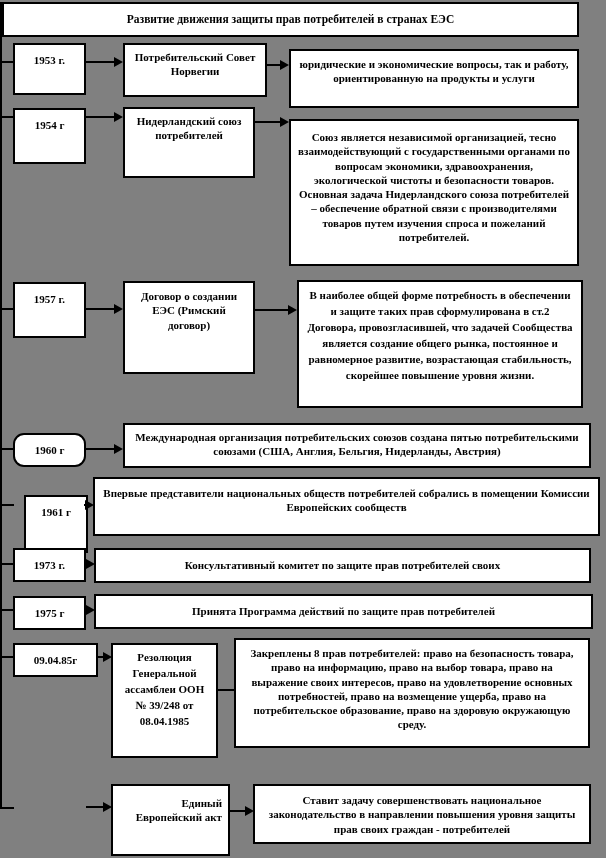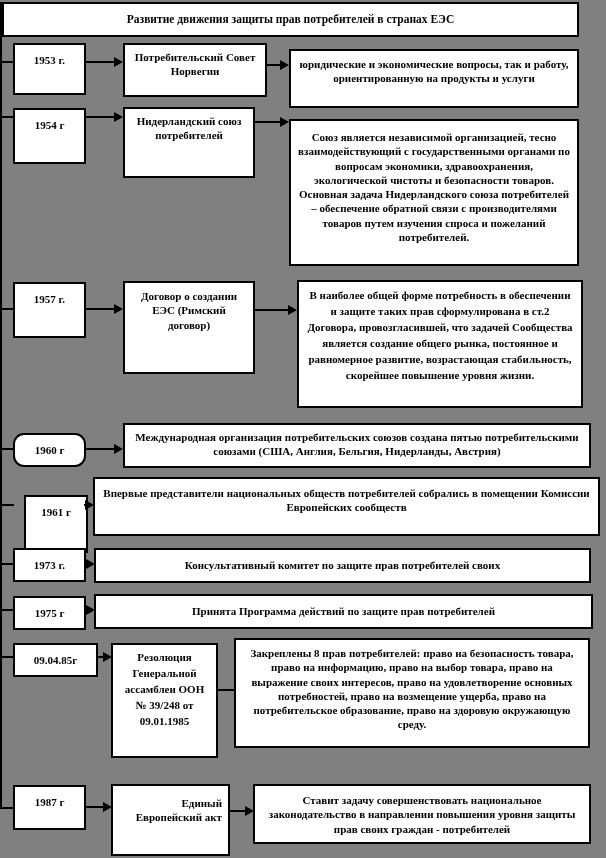--- a/index.html
+++ b/index.html
@@ -117,29 +117,28 @@
       <span class="head"></span>
     </div>
   <div class="box pad" style="left:94px; top:594px; width:499px; height:35px; padding-top:8px;">Принята Программа действий по защите прав потребителей</div>
 
   <div class="line" style="left:0; top:656px; width:14px; height:2px;"></div>
   <div class="box year" style="left:13px; top:643px; width:85px; height:34px;">09.04.85г</div>
   <div class="arrow" style="left:98px; top:651px; width:14px;">
     <span class="shaft"></span>
       <span class="head"></span>
     </div>
-  <div class="box pad" style="left:111px; top:643px; width:107px; height:115px; padding-top:5px; line-height:1.45;">Резолюция Генеральной ассамблеи ООН № 39/248 от 09.01.1985</div>
+  <div class="box pad" style="left:111px; top:643px; width:107px; height:115px; padding-top:5px; line-height:1.45;">Резолюция Генеральной ассамблеи ООН № 39/248 от 08.04.1985</div>
   <div class="arrow" style="left:218px; top:684px; width:25px;">
     <span class="shaft"></span>
       <span class="head"></span>
     </div>
   <div class="box pad" style="left:234px; top:638px; width:356px; height:110px; padding-top:6px;">Закреплены 8 прав потребителей: право на безопасность товара, право на информацию, право на выбор товара, право на выражение своих интересов, право на удовлетворение основных потребностей, право на возмещение ущерба, право на потребительское образование, право на здоровую окружающую среду.</div>
 
   <div class="line" style="left:0; top:807px; width:14px; height:2px;"></div>
-  <div class="box year" style="left:13px; top:785px; width:73px; height:45px;">1987 г</div>
   <div class="arrow" style="left:86px; top:801px; width:26px;">
     <span class="shaft"></span>
       <span class="head"></span>
     </div>
   <div class="box pad" style="left:111px; top:784px; width:119px; height:72px; padding-top:10px;text-align:right;">Единый Европейский акт</div>
   <div class="arrow" style="left:230px; top:805px; width:24px;">
     <span class="shaft"></span>
       <span class="head"></span>
     </div>
   <div class="box pad" style="left:253px; top:784px; width:338px; height:60px; padding-top:7px;">Ставит задачу совершенствовать национальное законодательство в направлении повышения уровня защиты прав своих граждан - потребителей</div>

